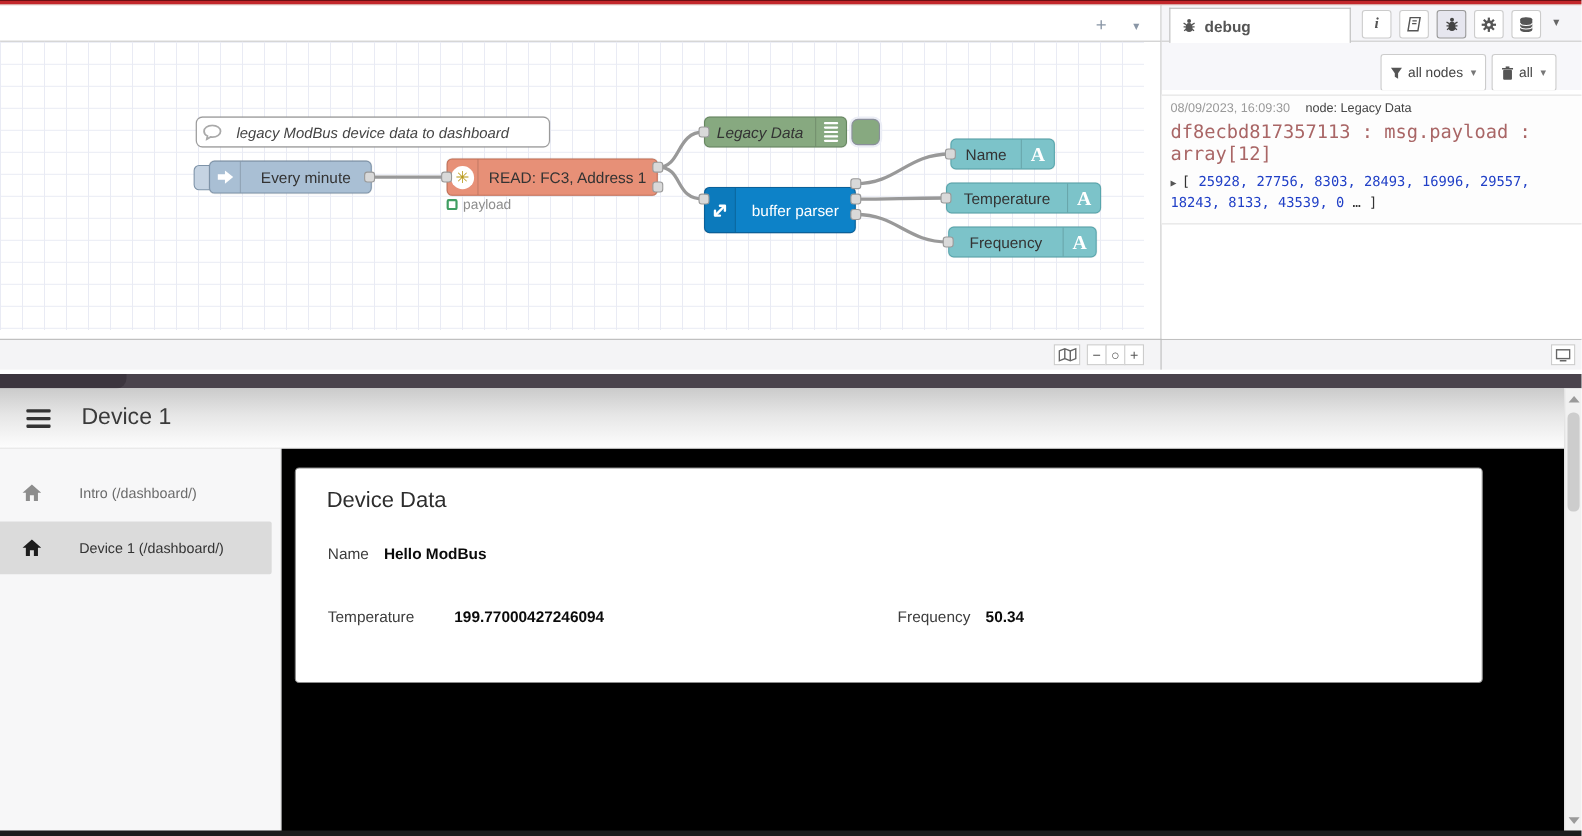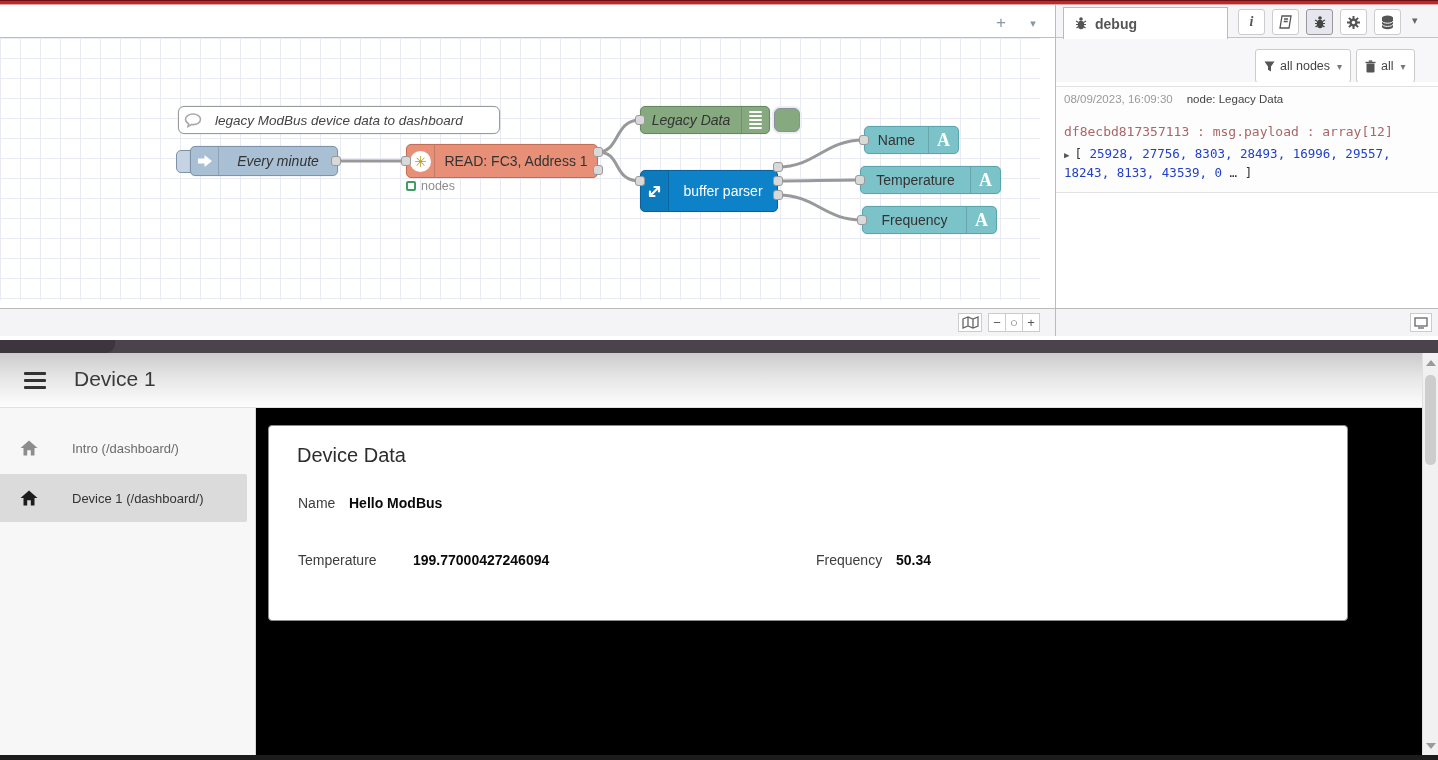--- a/index.html
+++ b/index.html
@@ -31,21 +31,21 @@
   .node .sep-r { border-right:1px solid rgba(0,0,0,0.15); }
   .node .sep-l { border-left:1px solid rgba(0,0,0,0.15); }
   .node .lbl { flex:1; text-align:center; padding:0 6px; white-space:nowrap; }
 
   .comment-node { left:178px; top:68px; width:322px; height:28px; background:#fff; border:1px solid #9a9a9a; border-radius:6px; }
   .comment-node .lbl { font-style:italic; color:#444; font-size:13.5px; text-align:left; padding-left:8px; }
 
   .inject-btn { position:absolute; left:176px; top:112px; width:21px; height:23px; z-index:1;
     background:#c5d3e2; border:1px solid #7e93a8; border-radius:5px; cursor:pointer; }
   .inject-node { left:190px; top:108px; width:148px; height:30px; background:#a9bfd4; border:1px solid #7e93a8; }
-  .inject-node .lbl { font-style:italic; }
+  .inject-node .lbl { }
 
   .read-node { left:406px; top:106px; width:192px; height:34px; background:#e79077; border:1px solid #c26e55; }
   .modbus-circle { width:21px; height:21px; border-radius:50%; background:#fff; display:flex; align-items:center;
     justify-content:center; color:#b99a1e; font-size:15px; line-height:1; }
   .node-status { position:absolute; left:406px; top:141px; z-index:2; display:flex; align-items:center; gap:5px; }
   .status-dot { width:10px; height:10px; border:2px solid #3f9e62; border-radius:2px; background:#fff; }
   .status-text { font-size:12.5px; color:#8d8d8d; }
 
   .legacy-node { left:640px; top:68px; width:130px; height:28px; background:#87a980; border:1px solid #66875f; }
   .legacy-node .lbl { font-style:italic; }
@@ -86,21 +86,21 @@
   .pill-btn { position:absolute; top:11px; height:23px; background:#fff; border:1px solid #ccc; border-radius:3px;
     display:flex; align-items:center; gap:5px; padding:16px 8px; font-size:12.5px; color:#444; cursor:pointer; }
   .pill-btn .chev { font-size:10px; color:#777; margin-left:2px; }
 
   .sb-body { left:1056px; top:82px; width:382px; height:226px; background:#fff; }
   .msg { position:absolute; left:0; top:4px; width:382px; background:#fdfdfd;
     border-top:1px solid #e2e2e2; border-bottom:1px solid #e2e2e2; padding:6px 8px 9px; cursor:pointer; }
   .msg-meta { font-size:11.5px; display:flex; gap:14px; }
   .msg-time { color:#999; }
   .msg-src { color:#444; }
-  .msg-path { margin-top:19px; font-family:"DejaVu Sans Mono", monospace; font-size:13px; color:#a96666; }
+  .msg-path { margin-top:5px; font-family:"DejaVu Sans Mono", monospace; font-size:17px; color:#a96666; }
   .msg-payload { margin-top:6px; font-family:"DejaVu Sans Mono", monospace; font-size:12.5px; line-height:1.5; color:#333; }
   .msg-payload .caret { font-size:9px; color:#555; margin-right:5px; cursor:pointer; }
   .msg-payload .num { color:#2140c7; }
 
   
   .win-divider { left:0; top:340px; width:1438px; height:13px; background:#4a434c; }
   .win-divider .tab { position:absolute; left:0; top:0; width:115px; height:13px; background:#3c353e;
     border-bottom-right-radius:9px; }
 
   
@@ -180,21 +180,21 @@
     </div>
 
     <div class="node read-node">
       <span class="iconbox sep-r">
         <span class="modbus-circle">✳</span>
       </span>
       <span class="lbl">READ: FC3, Address 1</span>
     </div>
     <div class="node-status">
       <span class="status-dot"></span>
-      <span class="status-text">nodes</span>
+      <span class="status-text">payload</span>
     </div>
 
     <div class="node legacy-node">
       <span class="lbl">Legacy Data</span>
       <span class="iconbox sep-l">
         <span class="debug-bars">
             <i></i>
             <i></i>
             <i></i>
             <i></i>

